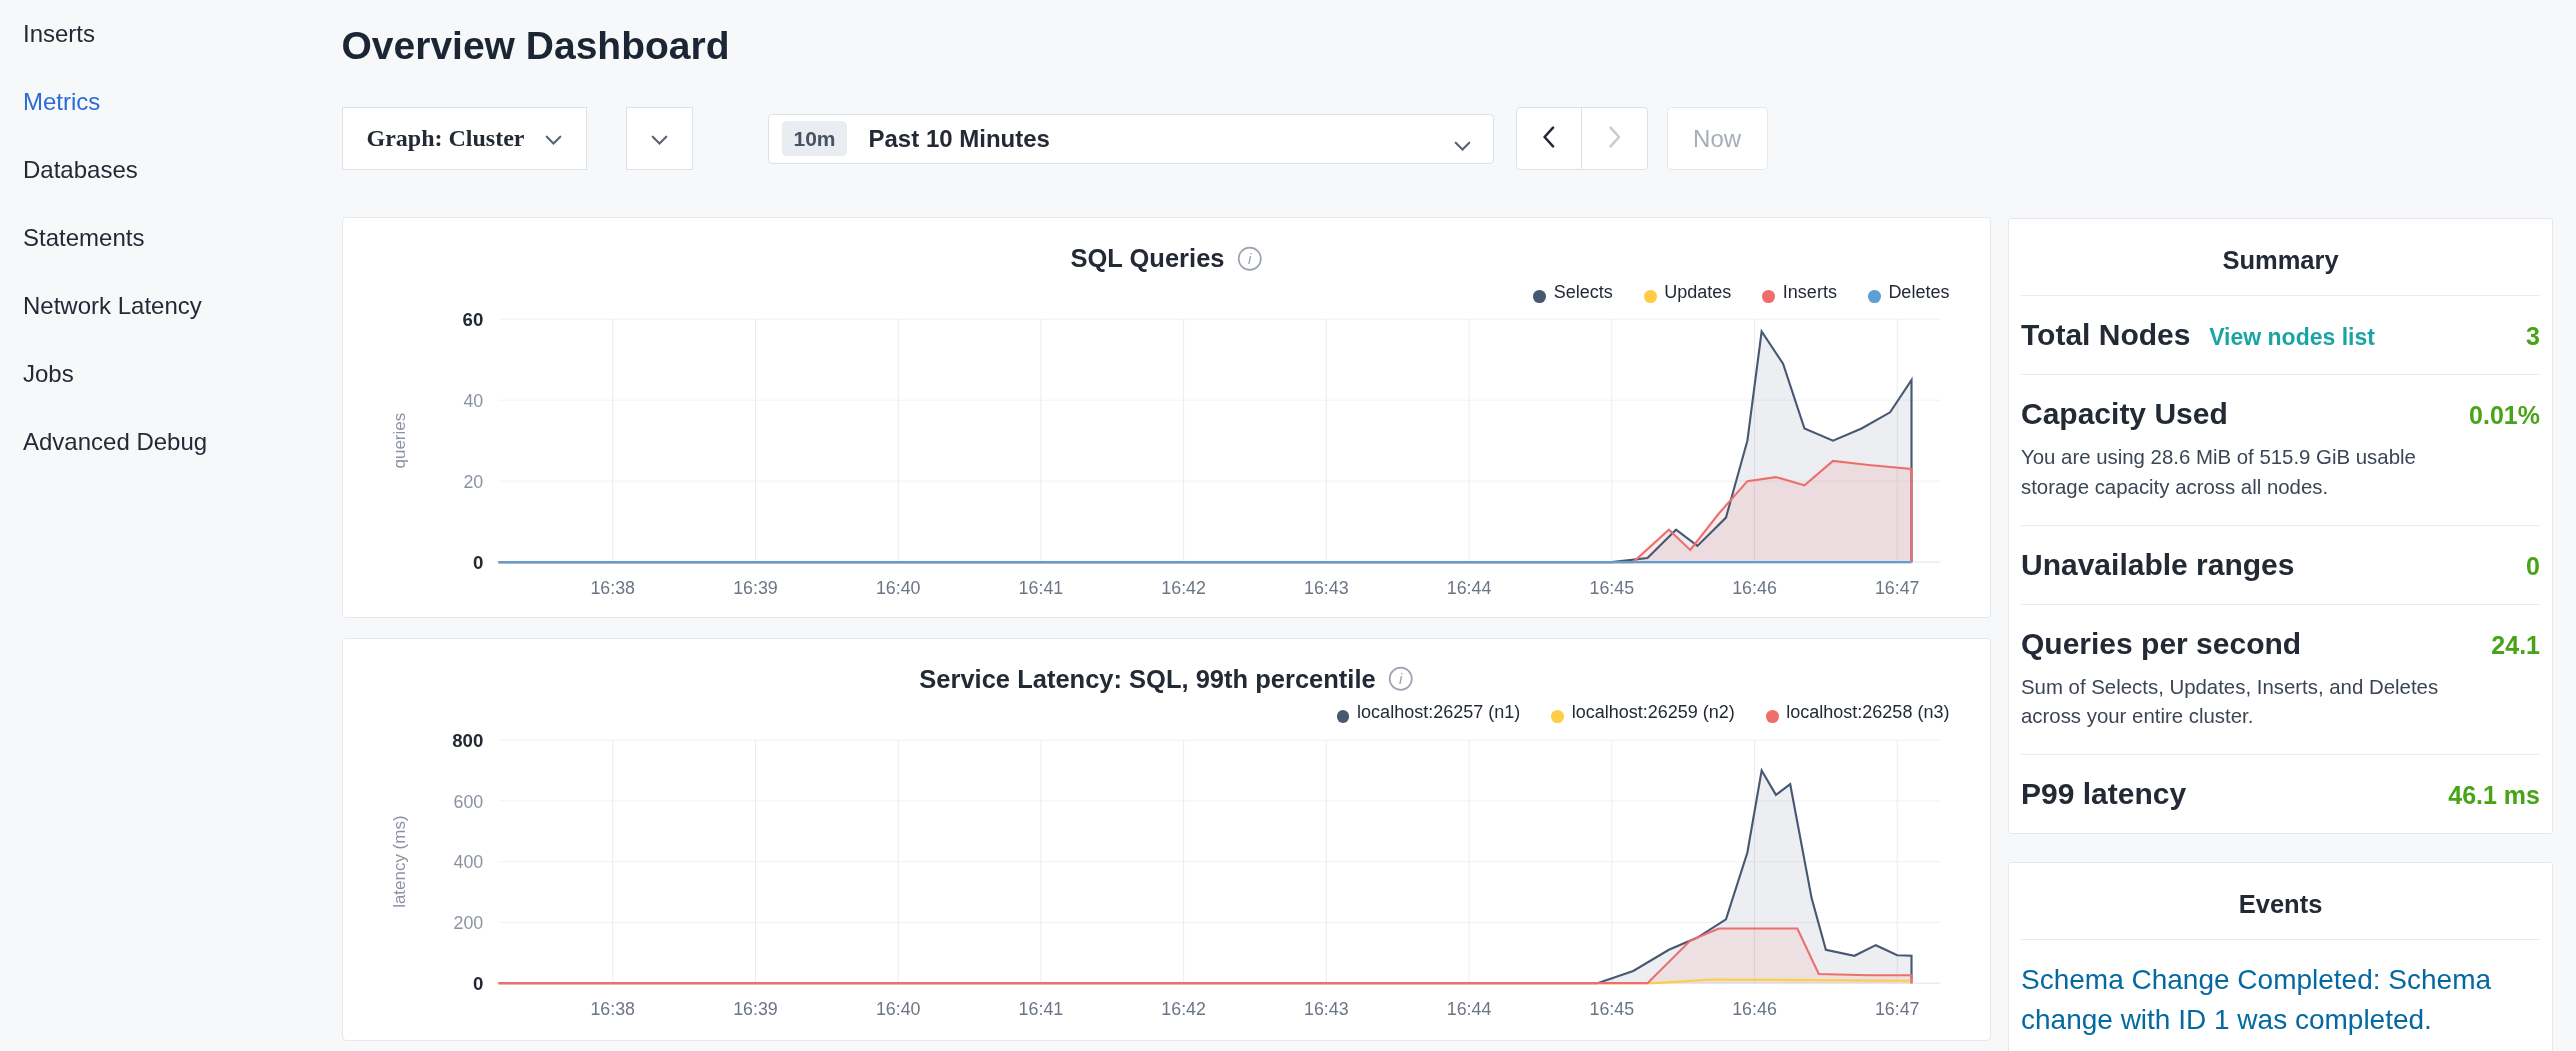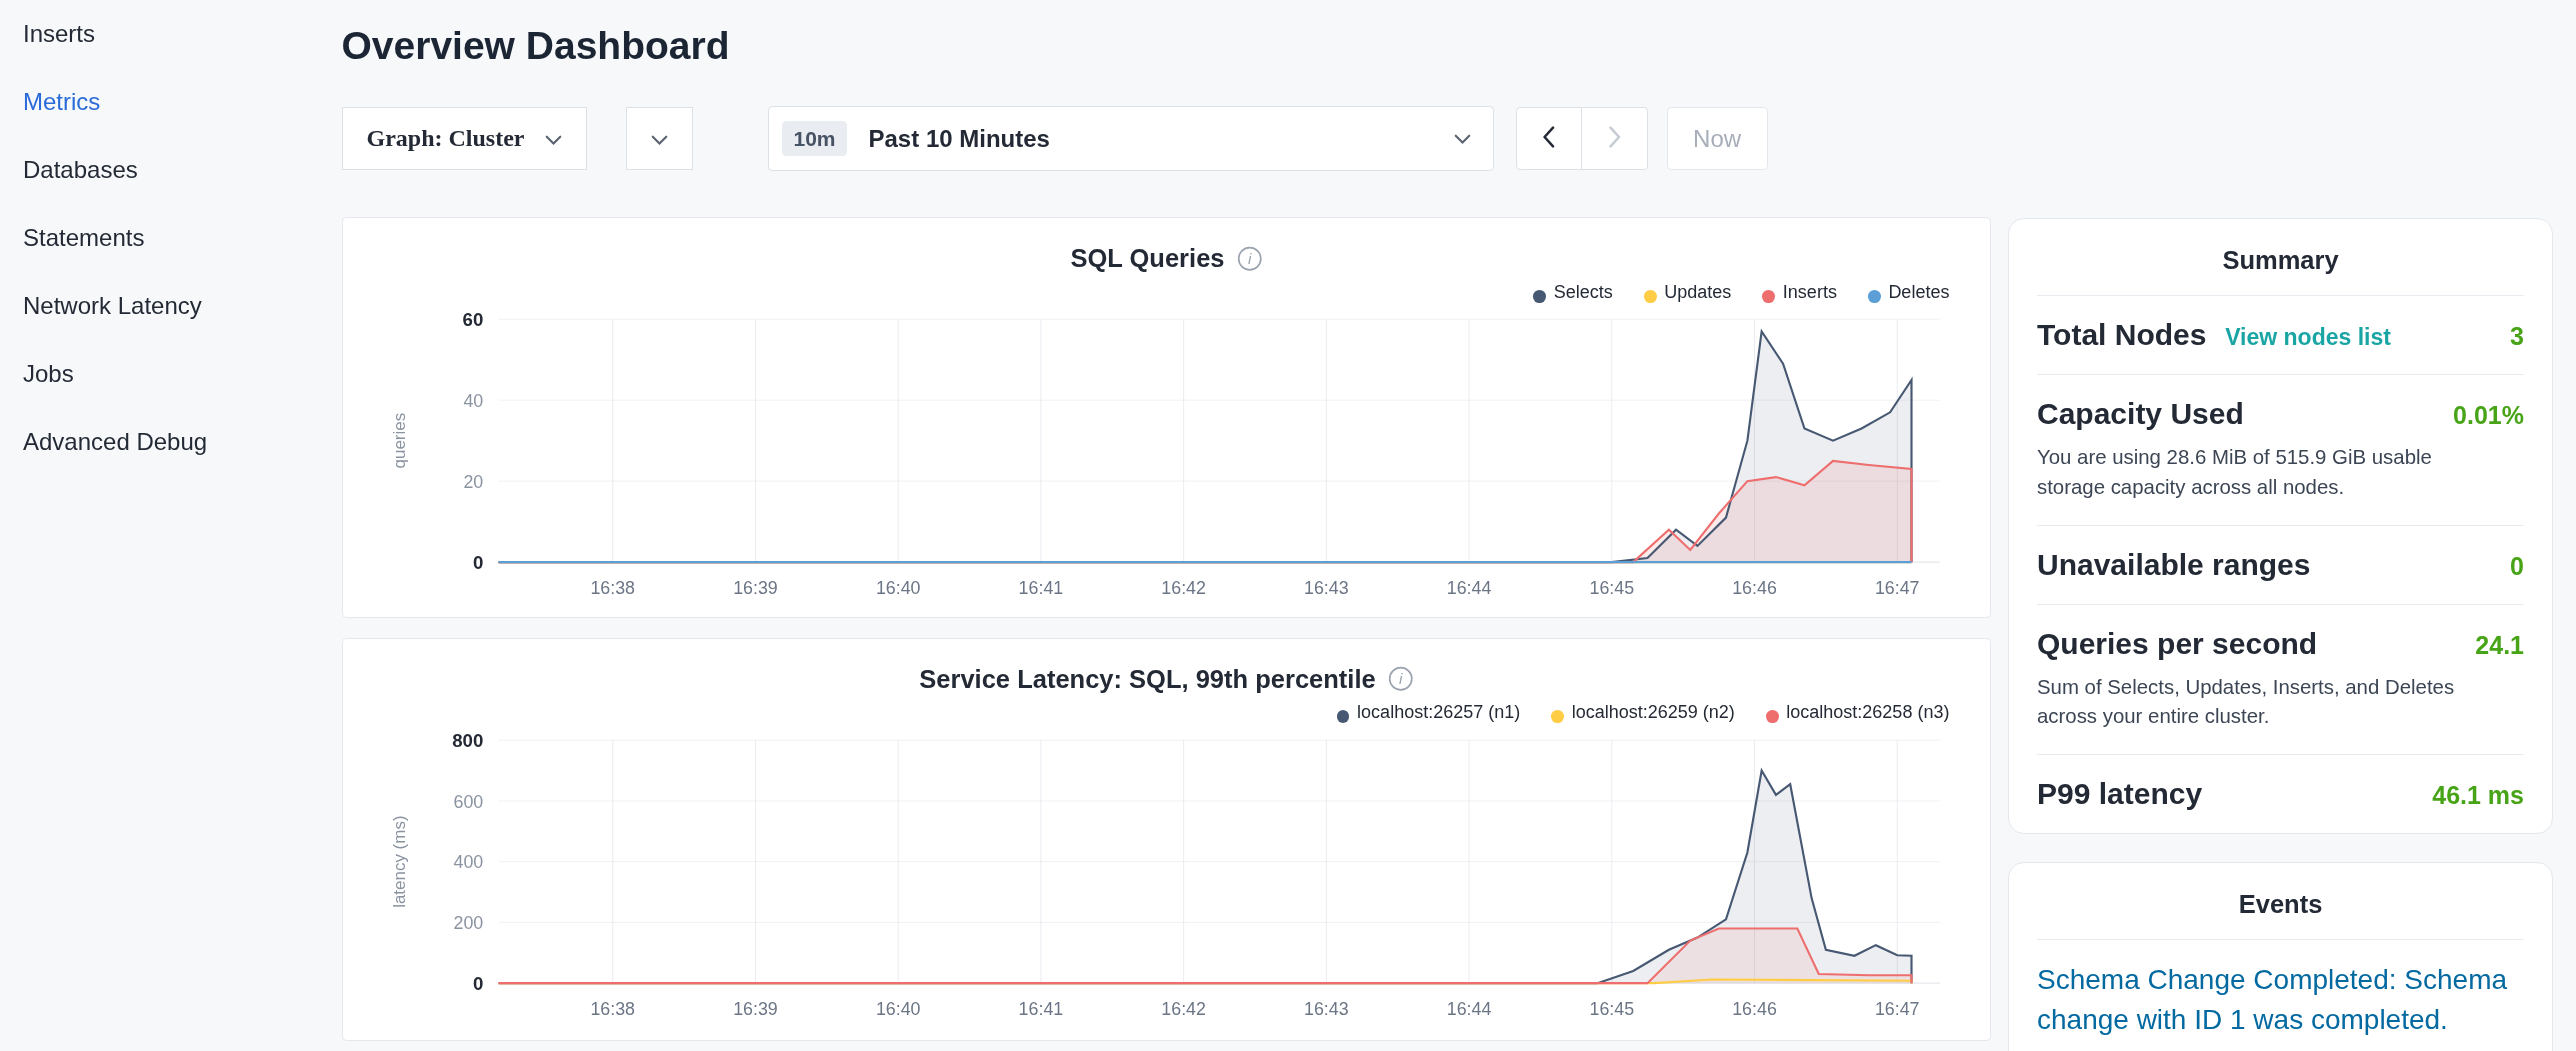--- a/index.html
+++ b/index.html
@@ -25,21 +25,21 @@
 
   .controls-row { display: flex; align-items: center; margin-top: 39px; height: 63px; }
   .dd-btn {
     display: inline-flex; align-items: center; gap: 20.4px;
     background: #fff; border: 0.9px solid #dce1e7; border-radius: 0;
     height: 63px; padding: 0 24px; font-size: 24px; font-weight: 600;
     color: #242a35; cursor: pointer; font-family: Liberation Serif, serif;
   }
   .dd-btn.dashboard { margin-left: 39px; }
   .time-selector {
-    margin-left: 75px; width: 726px; height: 65px; background: #fff;
+    margin-left: 75px; width: 726px; height: 50px; background: #fff;
     border: 0.9px solid #dce1e7; border-radius: 4.3px;
     display: flex; align-items: center; position: relative; cursor: pointer;
   }
   .tw-badge {
     margin-left: 13.6px; background: #e9edf2; border-radius: 4.3px;
     padding: 5.1px 11px; font-size: 21px; font-weight: 700; color: #475264;
   }
   .tw-label { margin-left: 22px; font-size: 24px; font-weight: 700; }
   .tw-chevron { position: absolute; right: 22px; top: 25.5px; }
   .pager { display: flex; margin-left: 22px; }
@@ -72,21 +72,21 @@
   .lg-dot { width: 12.8px; height: 12.8px; border-radius: 50%; display: inline-block; }
   .chart-body { margin-top: 3.4px; }
   svg text { font-family: "Liberation Sans", sans-serif; }
   .xt { font-size: 21px; fill: #6b7585; }
   .yt { font-size: 21px; fill: #8a93a0; }
   .yt-strong { font-size: 22px; fill: #242a35; font-weight: bold; }
   .axl { font-size: 20px; fill: #8a93a0; }
 
   
   .rightcol { flex: 0 0 568px; padding: 218px 23px 0 0; }
-  .panel { background: #fff; border: 0.9px solid #e4e8ed; border-radius: 16px; padding: 0 28px; }
+  .panel { background: #fff; border: 0.9px solid #e4e8ed; border-radius: 3px; padding: 0 12px; }
   .panel-heading {
     text-align: center; font-size: 25.5px; font-weight: 700;
     padding: 27px 0 20.4px; border-bottom: 0.9px solid #e8ebef;
   }
   .sum-row { padding: 22px 0; border-bottom: 0.9px solid #e8ebef; }
   .sum-row:last-child { border-bottom: none; }
   .sum-row-main { display: flex; justify-content: space-between; align-items: baseline; }
   .sum-left { display: flex; align-items: baseline; }
   .sum-label { font-size: 30px; font-weight: 700; }
   .sum-link { font-size: 23px; font-weight: 600; color: #1aa5a5; margin-left: 18.7px; cursor: pointer; }

